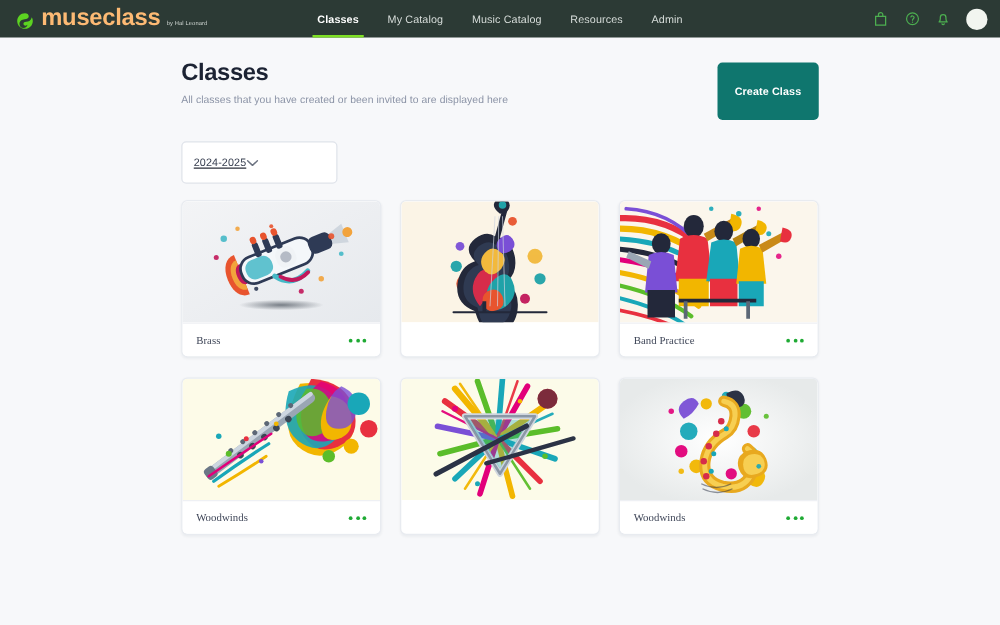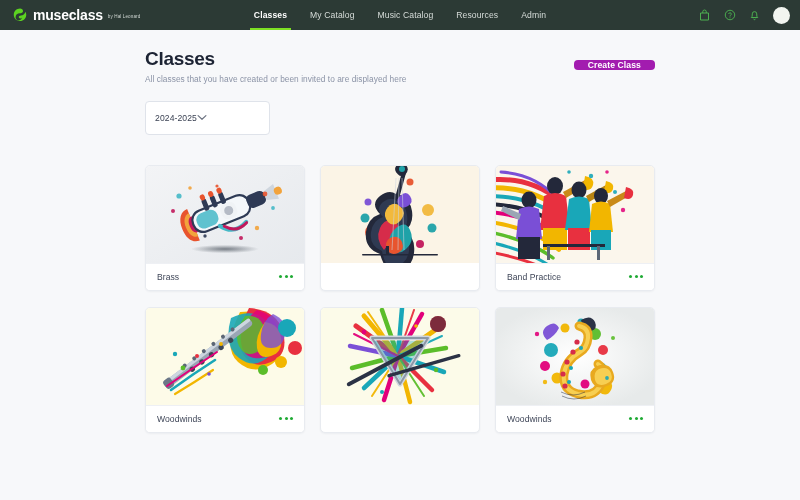--- a/index.html
+++ b/index.html
@@ -30,24 +30,24 @@
     display: flex;
     align-items: flex-end;
     gap: 5px;
     flex: 0 0 auto;
   }
   .brand-mark {
     width: 16px; height: 16px;
     display: block;
   }
   .brand-name {
-    font-size: 14px;
+    font-size: 19px;
     font-weight: 700;
     letter-spacing: -0.2px;
-    color: #ffffff;
+    color: #fdba74;
     line-height: 1;
     position: relative;
     top: -1px;
   }
   .brand-sub {
     font-size: 4.6px;
     color: #cfd6d2;
     letter-spacing: 0.1px;
     line-height: 1;
     position: relative;
@@ -125,63 +125,65 @@
     letter-spacing: -0.3px;
     line-height: 1.15;
   }
   .page-sub {
     margin-top: 4px;
     font-size: 8.3px;
     color: #8b93a6;
     letter-spacing: 0.05px;
   }
   .btn-create {
-    margin-top: 12px;
-    background: #a21caf;
+    margin-top: 2px;
+    background: #0f766e;
     color: #fff;
     border: none;
     border-radius: 4px;
     font-family: inherit;
     font-size: 8.6px;
     font-weight: 700;
-    padding: 0 14px;
+    padding: 18px 14px;
     cursor: pointer;
     letter-spacing: 0.1px;
     white-space: nowrap;
   }
 
   
   .year-select {
     margin-top: 17px;
     width: 125px;
     height: 23px;
     background: #ffffff;
     border: 1px solid #dfe3ea;
     border-radius: 4px;
     display: flex;
     align-items: center;
     padding: 16px 9px;
     cursor: pointer;
+    text-decoration: underline;
   }
   .year-value {
     font-size: 8.6px;
     color: #3b4253;
     letter-spacing: 0.1px;
   }
   .chev {
     margin-left: auto;
     display: block;
   }
 
   
   .grid {
-    margin-top: 30px;
+    margin-top: 13px;
     display: grid;
     grid-template-columns: repeat(3, 160px);
     gap: 16px 15px;
+    font-family: Liberation Serif, serif;
   }
 
   .card {
     background: #ffffff;
     border: 1px solid #e8ebf0;
     border-radius: 5px;
     overflow: hidden;
     box-shadow: 0 1px 2px rgba(22,30,50,0.05);
     cursor: pointer;
   }

